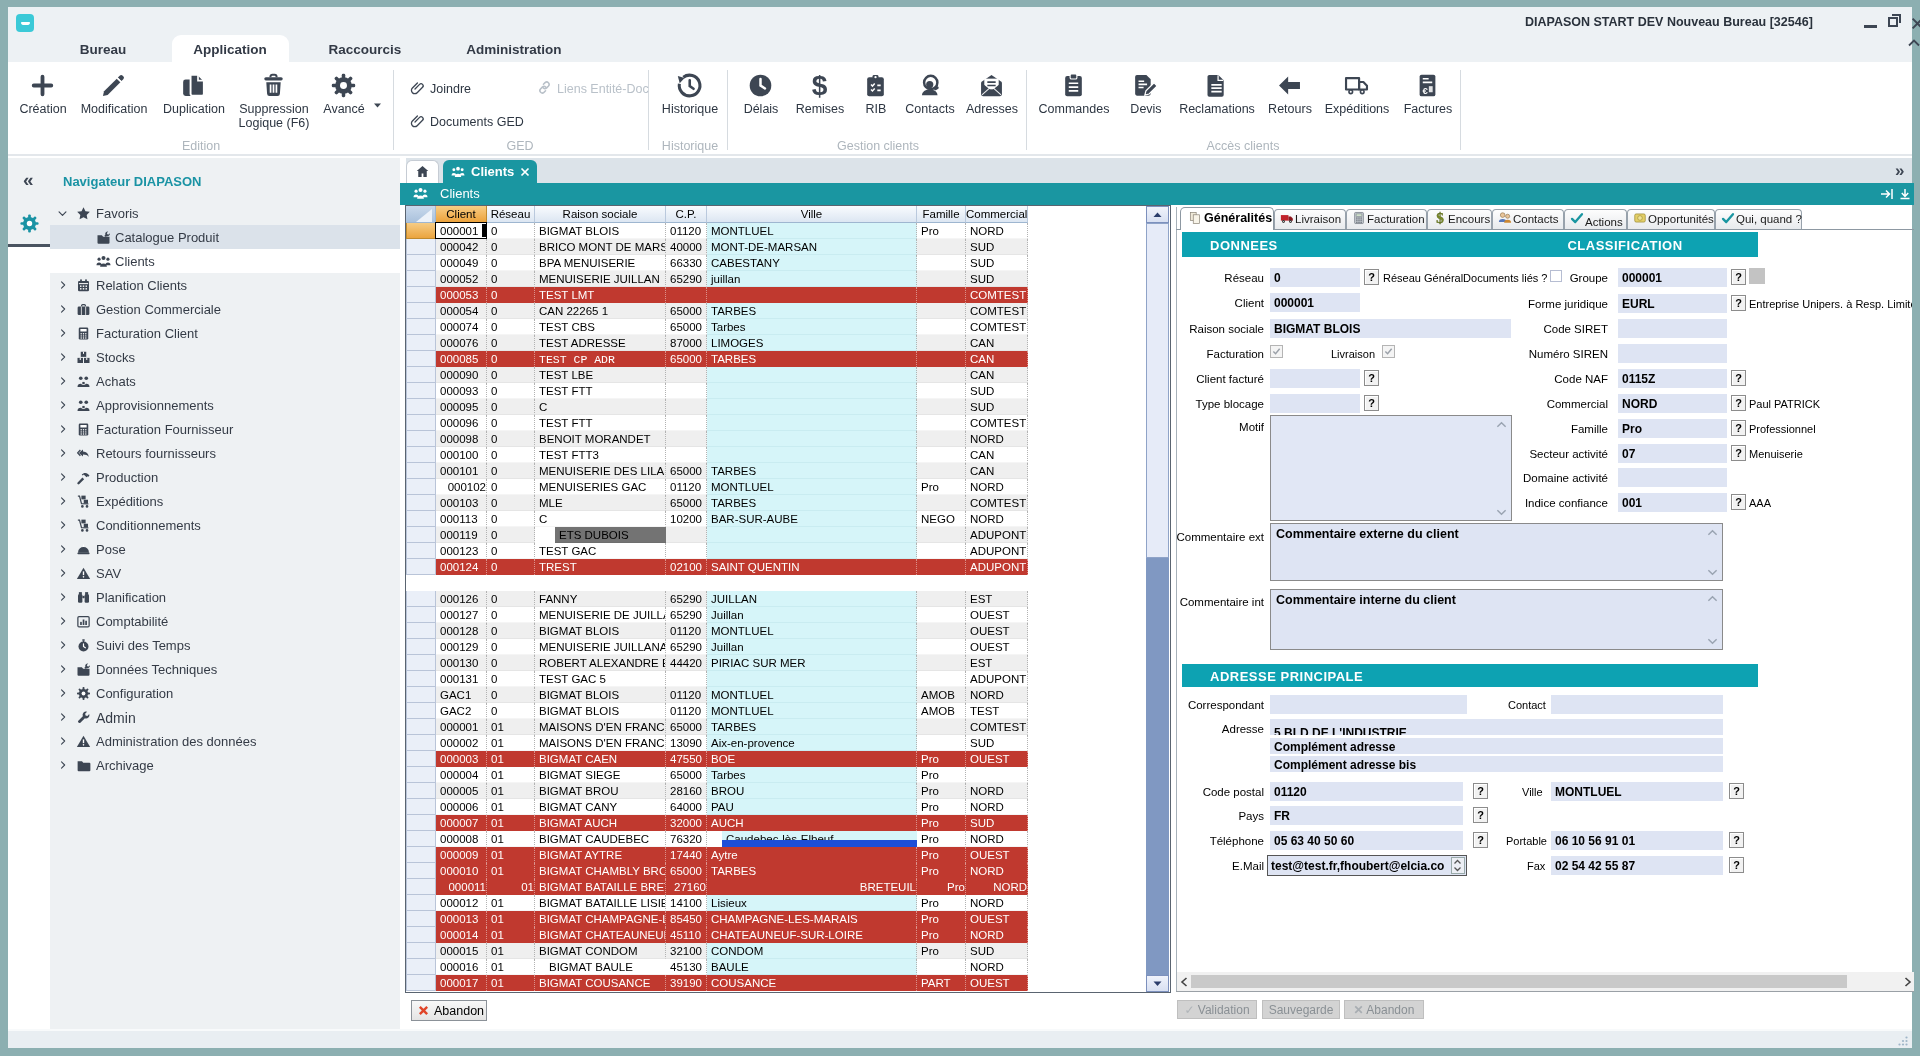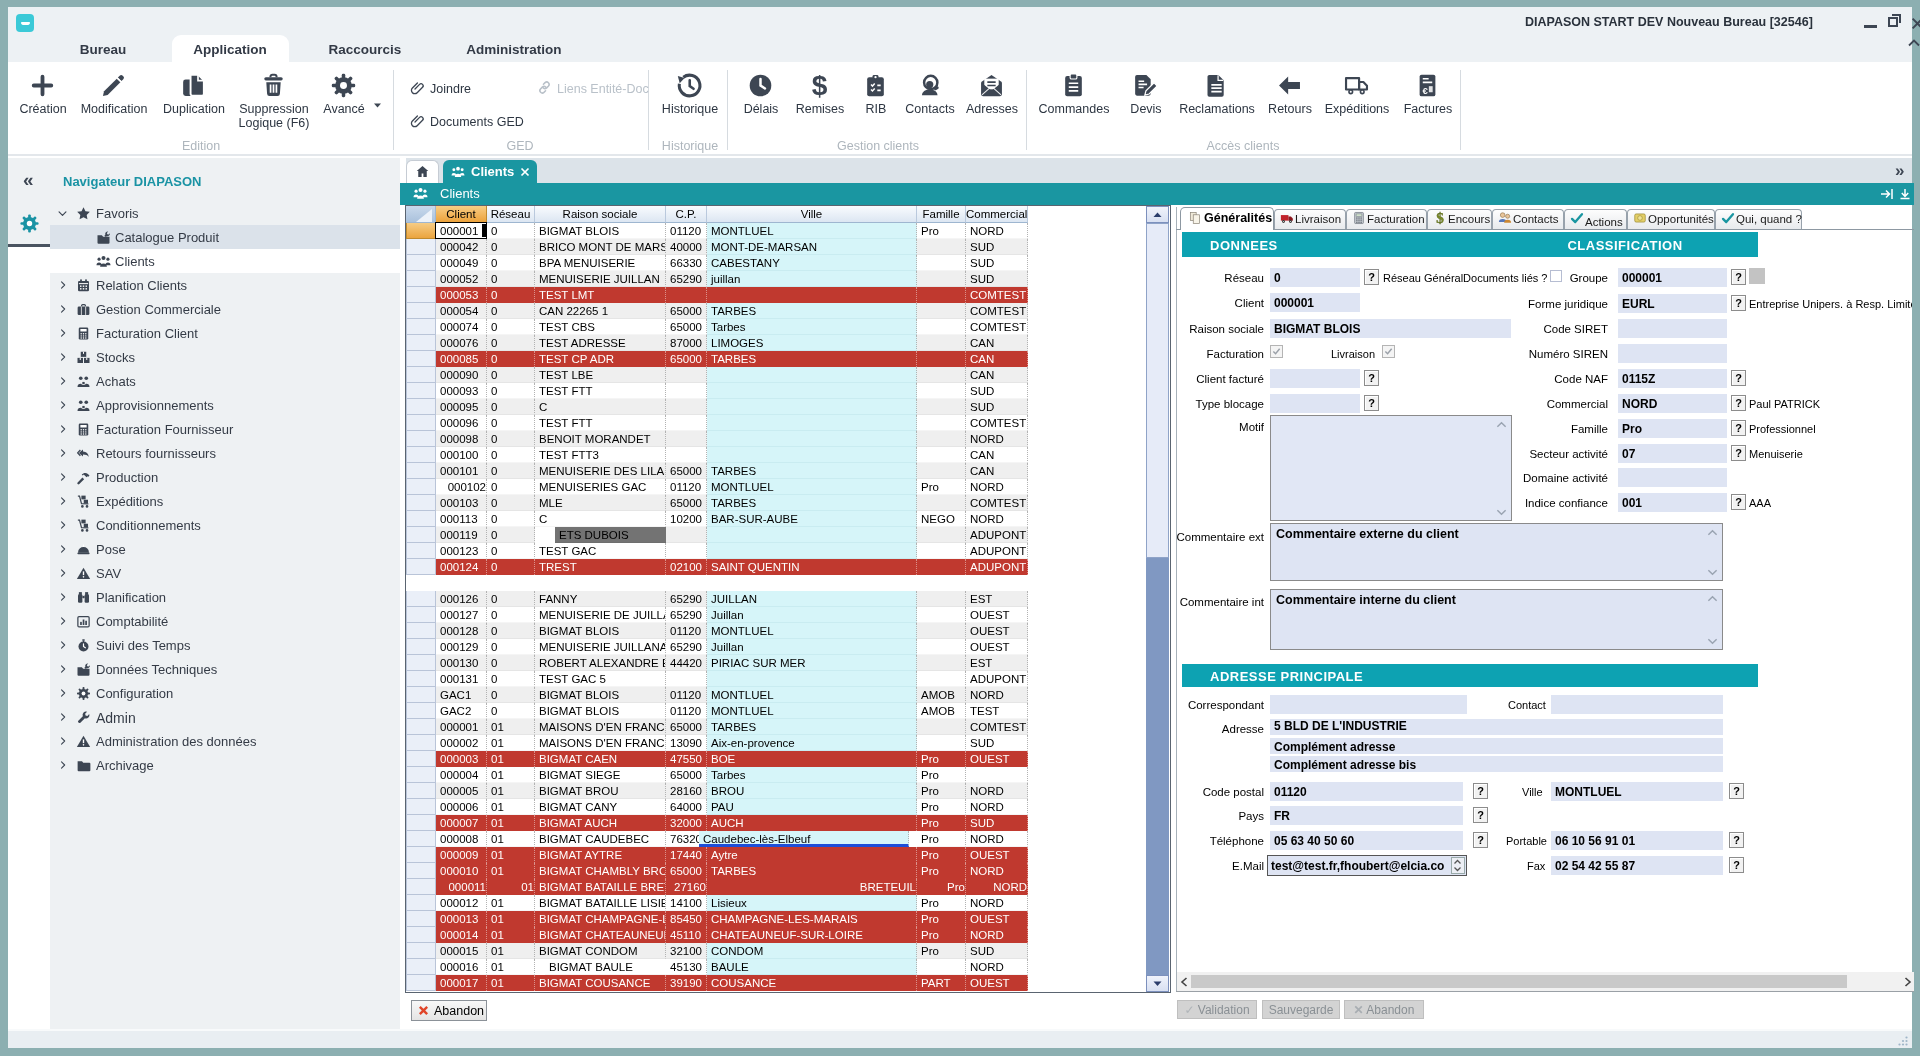--- a/index.html
+++ b/index.html
@@ -579,21 +579,21 @@
 <div class="cell" style="left:129px;width:131px;background:#efefef;color:#000;border-bottom:1px solid rgba(0,0,0,0.04);">TEST ADRESSE</div>
 <div class="cell" style="left:260px;width:41px;background:#efefef;color:#000;border-bottom:1px solid rgba(0,0,0,0.04);">87000</div>
 <div class="cell" style="left:301px;width:210px;background:#d6f5f9;color:#000;border-bottom:1px solid #c9ecf1;">LIMOGES</div>
 <div class="cell" style="left:511px;width:49px;background:#efefef;color:#000;border-bottom:1px solid rgba(0,0,0,0.04);"></div>
 <div class="cell" style="left:560px;width:62px;background:#efefef;color:#000;border-bottom:1px solid rgba(0,0,0,0.04);">CAN</div>
 </div>
 <div class="abs" style="left:406px;top:351px;width:740px;height:16px;">
 <div class="rh" style=""></div>
 <div class="cell" style="left:30px;width:51px;background:#c0392f;color:#fff;border-right:1px dotted rgba(255,255,255,.45);">000085</div>
 <div class="cell" style="left:81px;width:48px;background:#c0392f;color:#fff;border-right:1px dotted rgba(255,255,255,.45);">0</div>
-<div class="cell" style="left:129px;width:131px;background:#c0392f;color:#fff;border-right:1px dotted rgba(255,255,255,.45);">TEST CP ADR</div>
+<div class="cell" style="left:129px;width:131px;background:#c0392f;color:#fff;border-right:1px dotted rgba(255,255,255,.45);font-family:Liberation Mono, monospace;">TEST CP ADR</div>
 <div class="cell" style="left:260px;width:41px;background:#c0392f;color:#fff;border-right:1px dotted rgba(255,255,255,.45);">65000</div>
 <div class="cell" style="left:301px;width:210px;background:#c0392f;color:#fff;border-right:1px dotted rgba(255,255,255,.45);">TARBES</div>
 <div class="cell" style="left:511px;width:49px;background:#c0392f;color:#fff;border-right:1px dotted rgba(255,255,255,.45);"></div>
 <div class="cell" style="left:560px;width:62px;background:#c0392f;color:#fff;border-right:1px dotted rgba(255,255,255,.45);">CAN</div>
 </div>
 <div class="abs" style="left:406px;top:367px;width:740px;height:16px;">
 <div class="rh" style=""></div>
 <div class="cell" style="left:30px;width:51px;background:#efefef;color:#000;border-bottom:1px solid rgba(0,0,0,0.04);">000090</div>
 <div class="cell" style="left:81px;width:48px;background:#efefef;color:#000;border-bottom:1px solid rgba(0,0,0,0.04);">0</div>
 <div class="cell" style="left:129px;width:131px;background:#efefef;color:#000;border-bottom:1px solid rgba(0,0,0,0.04);">TEST LBE</div>
@@ -881,21 +881,21 @@
 <div class="cell" style="left:301px;width:210px;background:#c0392f;color:#fff;border-right:1px dotted rgba(255,255,255,.45);">AUCH</div>
 <div class="cell" style="left:511px;width:49px;background:#c0392f;color:#fff;border-right:1px dotted rgba(255,255,255,.45);">Pro</div>
 <div class="cell" style="left:560px;width:62px;background:#c0392f;color:#fff;border-right:1px dotted rgba(255,255,255,.45);">SUD</div>
 </div>
 <div class="abs" style="left:406px;top:831px;width:740px;height:16px;">
 <div class="rh" style=""></div>
 <div class="cell" style="left:30px;width:51px;background:#ffffff;color:#000;border-bottom:1px solid rgba(0,0,0,0.04);">000008</div>
 <div class="cell" style="left:81px;width:48px;background:#ffffff;color:#000;border-bottom:1px solid rgba(0,0,0,0.04);">01</div>
 <div class="cell" style="left:129px;width:131px;background:#ffffff;color:#000;border-bottom:1px solid rgba(0,0,0,0.04);">BIGMAT CAUDEBEC</div>
 <div class="cell" style="left:260px;width:41px;background:#ffffff;color:#000;border-bottom:1px solid rgba(0,0,0,0.04);">76320</div>
-<div class="cell" style="left:293px;width:210px;background:#d6f5f9;color:#000;border-bottom:3px solid #1d4ed8;text-decoration:underline;">Caudebec-lès-Elbeuf</div>
+<div class="cell" style="left:316px;width:210px;background:#d6f5f9;color:#000;border-bottom:7px solid #1d4ed8;text-decoration:underline;">Caudebec-lès-Elbeuf</div>
 <div class="cell" style="left:511px;width:49px;background:#ffffff;color:#000;border-bottom:1px solid rgba(0,0,0,0.04);">Pro</div>
 <div class="cell" style="left:560px;width:62px;background:#ffffff;color:#000;border-bottom:1px solid rgba(0,0,0,0.04);">NORD</div>
 </div>
 <div class="abs" style="left:406px;top:847px;width:740px;height:16px;">
 <div class="rh" style=""></div>
 <div class="cell" style="left:30px;width:51px;background:#c0392f;color:#fff;border-right:1px dotted rgba(255,255,255,.45);">000009</div>
 <div class="cell" style="left:81px;width:48px;background:#c0392f;color:#fff;border-right:1px dotted rgba(255,255,255,.45);">01</div>
 <div class="cell" style="left:129px;width:131px;background:#c0392f;color:#fff;border-right:1px dotted rgba(255,255,255,.45);">BIGMAT AYTRE</div>
 <div class="cell" style="left:260px;width:41px;background:#c0392f;color:#fff;border-right:1px dotted rgba(255,255,255,.45);">17440</div>
 <div class="cell" style="left:301px;width:210px;background:#c0392f;color:#fff;border-right:1px dotted rgba(255,255,255,.45);">Aytre</div>
@@ -1147,21 +1147,21 @@
 <div class="fld" style="left:1618px;top:493px;width:109px;background:#dee4f3;">001</div>
 <div class="qm" style="left:1731px;top:494px;">?</div>
 <div class="desc" style="left:1749px;top:497px;">AAA</div>
 <div class="abs" style="left:1182px;top:664px;width:576px;height:23px;background:#0da2b2;"></div>
 <div class="abs" style="left:1210px;top:669px;font-size:13px;font-weight:bold;color:#fff;letter-spacing:.5px;">ADRESSE PRINCIPALE</div>
 <div class="lbl" style="left:1104px;top:699px;width:160px;text-align:right;">Correspondant</div>
 <div class="fld" style="left:1270px;top:695px;width:197px;background:#dee4f3;"></div>
 <div class="desc" style="left:1508px;top:699px;">Contact</div>
 <div class="fld" style="left:1551px;top:695px;width:172px;background:#dee4f3;"></div>
 <div class="lbl" style="left:1104px;top:723px;width:160px;text-align:right;">Adresse</div>
-<div class="fld" style="left:1270px;top:719px;width:453px;height:16px;padding-top:0;">5 BLD DE L'INDUSTRIE</div>
+<div class="fld" style="left:1270px;top:719px;width:453px;height:16px;padding-top:7px;">5 BLD DE L'INDUSTRIE</div>
 <div class="fld" style="left:1270px;top:738px;width:453px;height:16px;padding-top:1.5px;">Complément adresse</div>
 <div class="fld" style="left:1270px;top:756px;width:453px;height:16px;padding-top:1.5px;">Complément adresse bis</div>
 <div class="lbl" style="left:1104px;top:786px;width:160px;text-align:right;">Code postal</div>
 <div class="fld" style="left:1270px;top:782px;width:193px;background:#dee4f3;">01120</div>
 <div class="qm" style="left:1473px;top:783px;">?</div>
 <div class="desc" style="left:1522px;top:786px;">Ville</div>
 <div class="fld" style="left:1551px;top:782px;width:172px;background:#dee4f3;">MONTLUEL</div>
 <div class="qm" style="left:1729px;top:783px;">?</div>
 <div class="lbl" style="left:1104px;top:810px;width:160px;text-align:right;">Pays</div>
 <div class="fld" style="left:1270px;top:806px;width:193px;background:#dee4f3;">FR</div>

